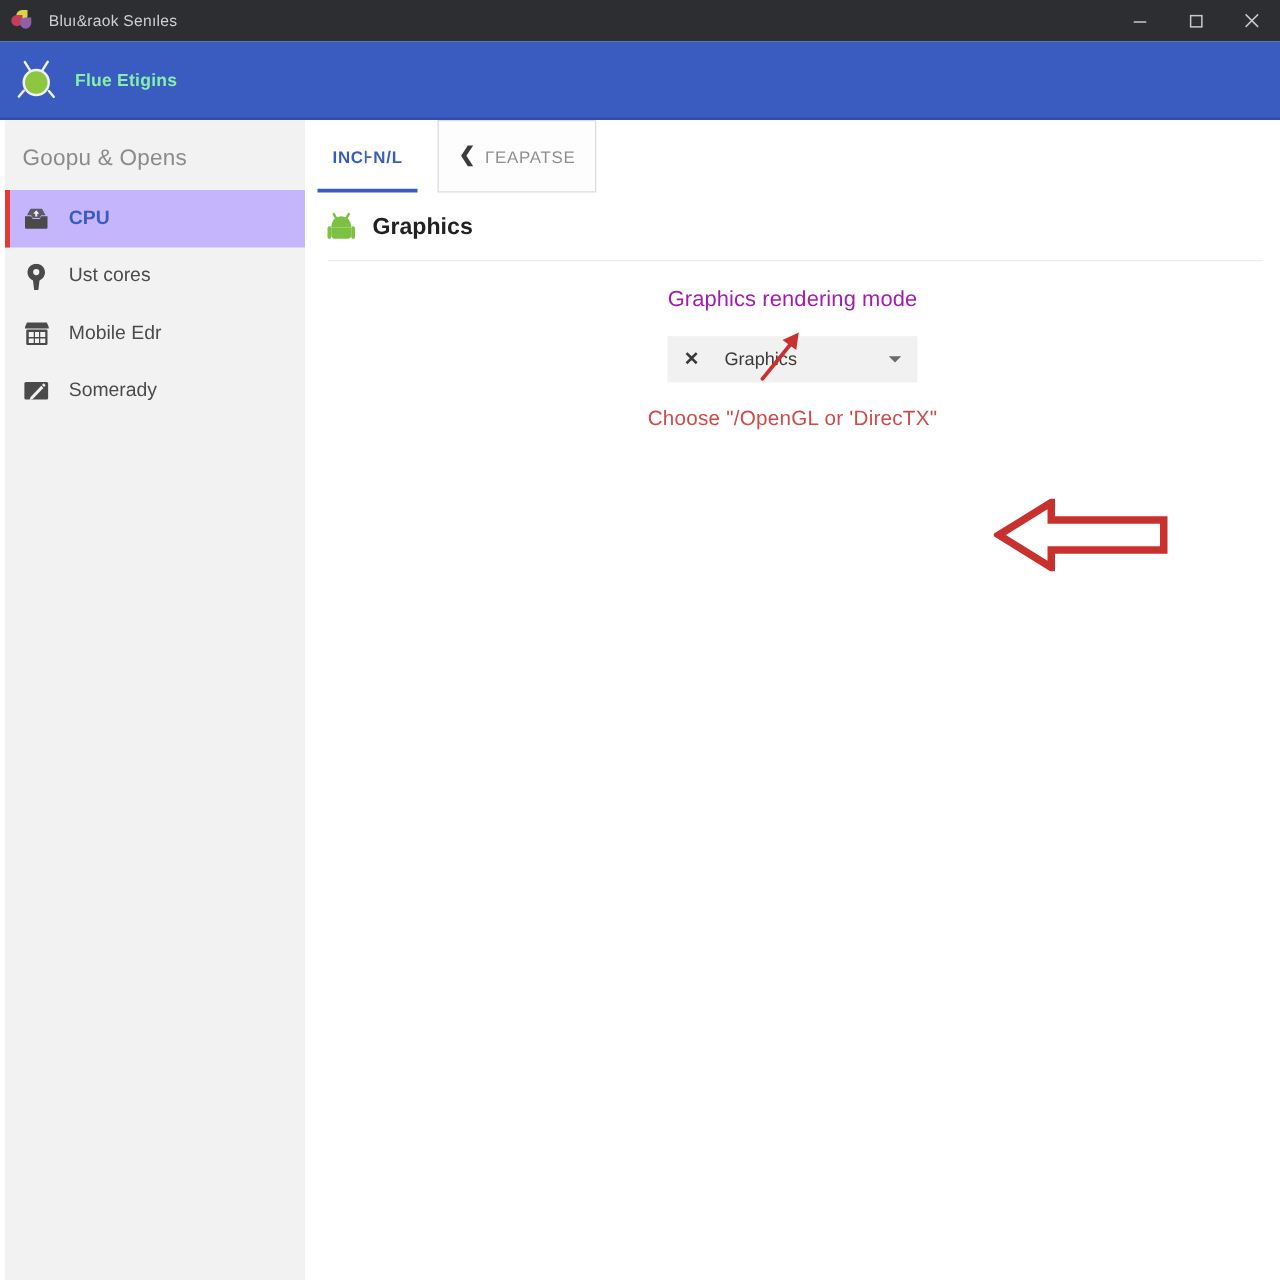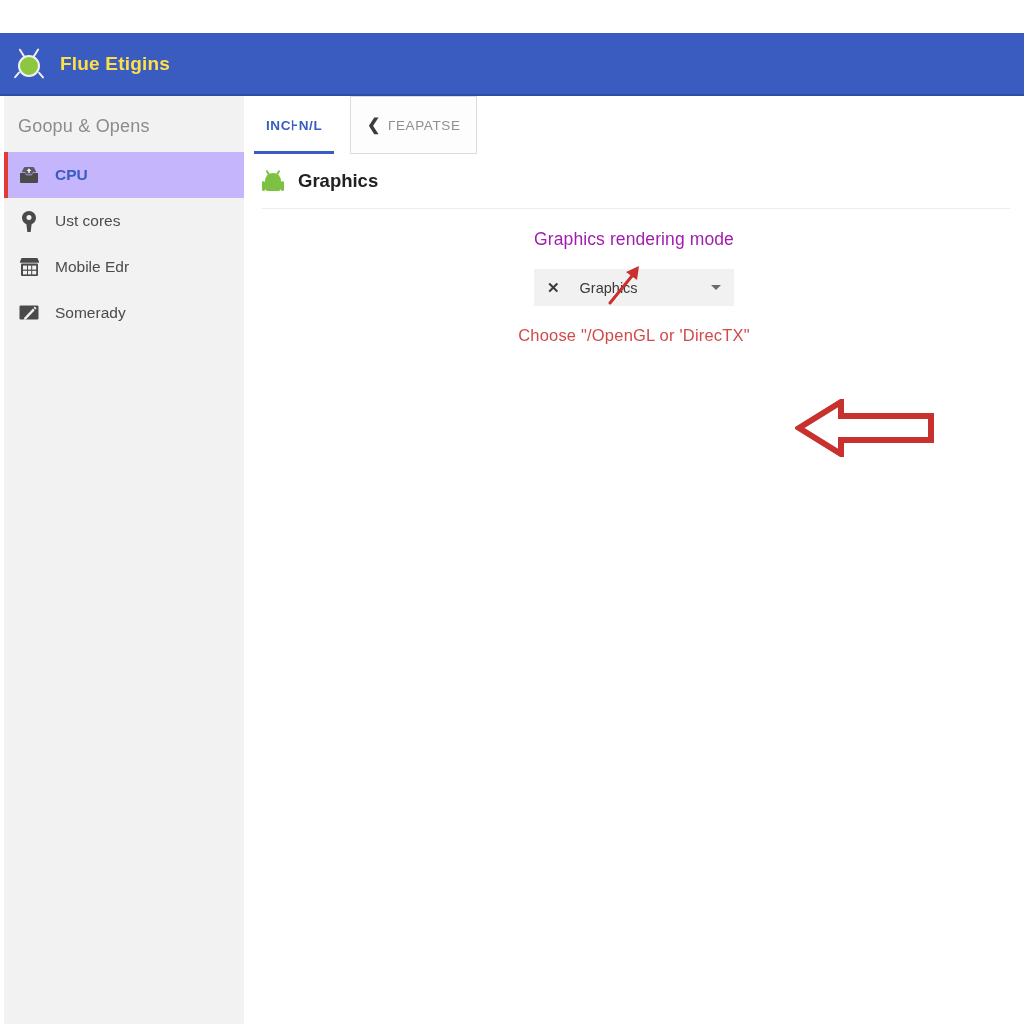--- a/index.html
+++ b/index.html
@@ -108,22 +108,22 @@
     position: absolute;
     width: 2.4px; height: 8px;
     background: #f0f0f0;
     border-radius: 2px;
   }
   .appheader-logo .leg1 { left: 4px;  top: 24px; transform: rotate(40deg); }
   .appheader-logo .leg2 { left: 28px; top: 24px; transform: rotate(-40deg); }
 
   .appheader-title {
     margin-left: 14px;
-    color: #fde047;
-    font-size: 19px;
+    color: #86efac;
+    font-size: 14px;
     font-weight: 600;
     letter-spacing: 0.2px;
   }
 
   
   .sidebar {
     position: absolute;
     top: 96px; left: 4px;
     width: 243px;
     height: 928px;
@@ -341,20 +341,47 @@
     width: 140px;
     height: 58px;
     pointer-events: none;
   }
 </style>
 </head>
 <body>
 
 <div id="app">
 
+  <div class="titlebar">
+    <div class="titlebar-icon">
+      <span class="leaf-a"></span>
+        <span class="leaf-b"></span>
+        <span class="leaf-c"></span>
+    </div>
+    <div class="titlebar-title">Bluı&amp;raok Senıles</div>
+
+    <div class="win-controls">
+      <div class="win-btn">
+        <svg width="12" height="12" viewBox="0 0 12 12">
+            <line x1="1" y1="6.5" x2="11" y2="6.5" stroke="currentColor" stroke-width="1.2"></line>
+          </svg>
+      </div>
+      <div class="win-btn">
+        <svg width="12" height="12" viewBox="0 0 12 12">
+            <rect x="1.5" y="1.5" width="9" height="9" fill="none" stroke="currentColor" stroke-width="1.2"></rect>
+          </svg>
+      </div>
+      <div class="win-btn">
+        <svg width="13" height="13" viewBox="0 0 13 13">
+            <line x1="1.5" y1="1.5" x2="11.5" y2="11.5" stroke="currentColor" stroke-width="1.2"></line>
+            <line x1="11.5" y1="1.5" x2="1.5" y2="11.5" stroke="currentColor" stroke-width="1.2"></line>
+          </svg>
+      </div>
+    </div>
+  </div>
 
   <div class="appheader">
     <div class="appheader-logo">
       <span class="ant1"></span>
         <span class="ant2"></span>
       <span class="body"></span>
       <span class="leg1"></span>
         <span class="leg2"></span>
     </div>
     <div class="appheader-title">Flue Etigins</div>

